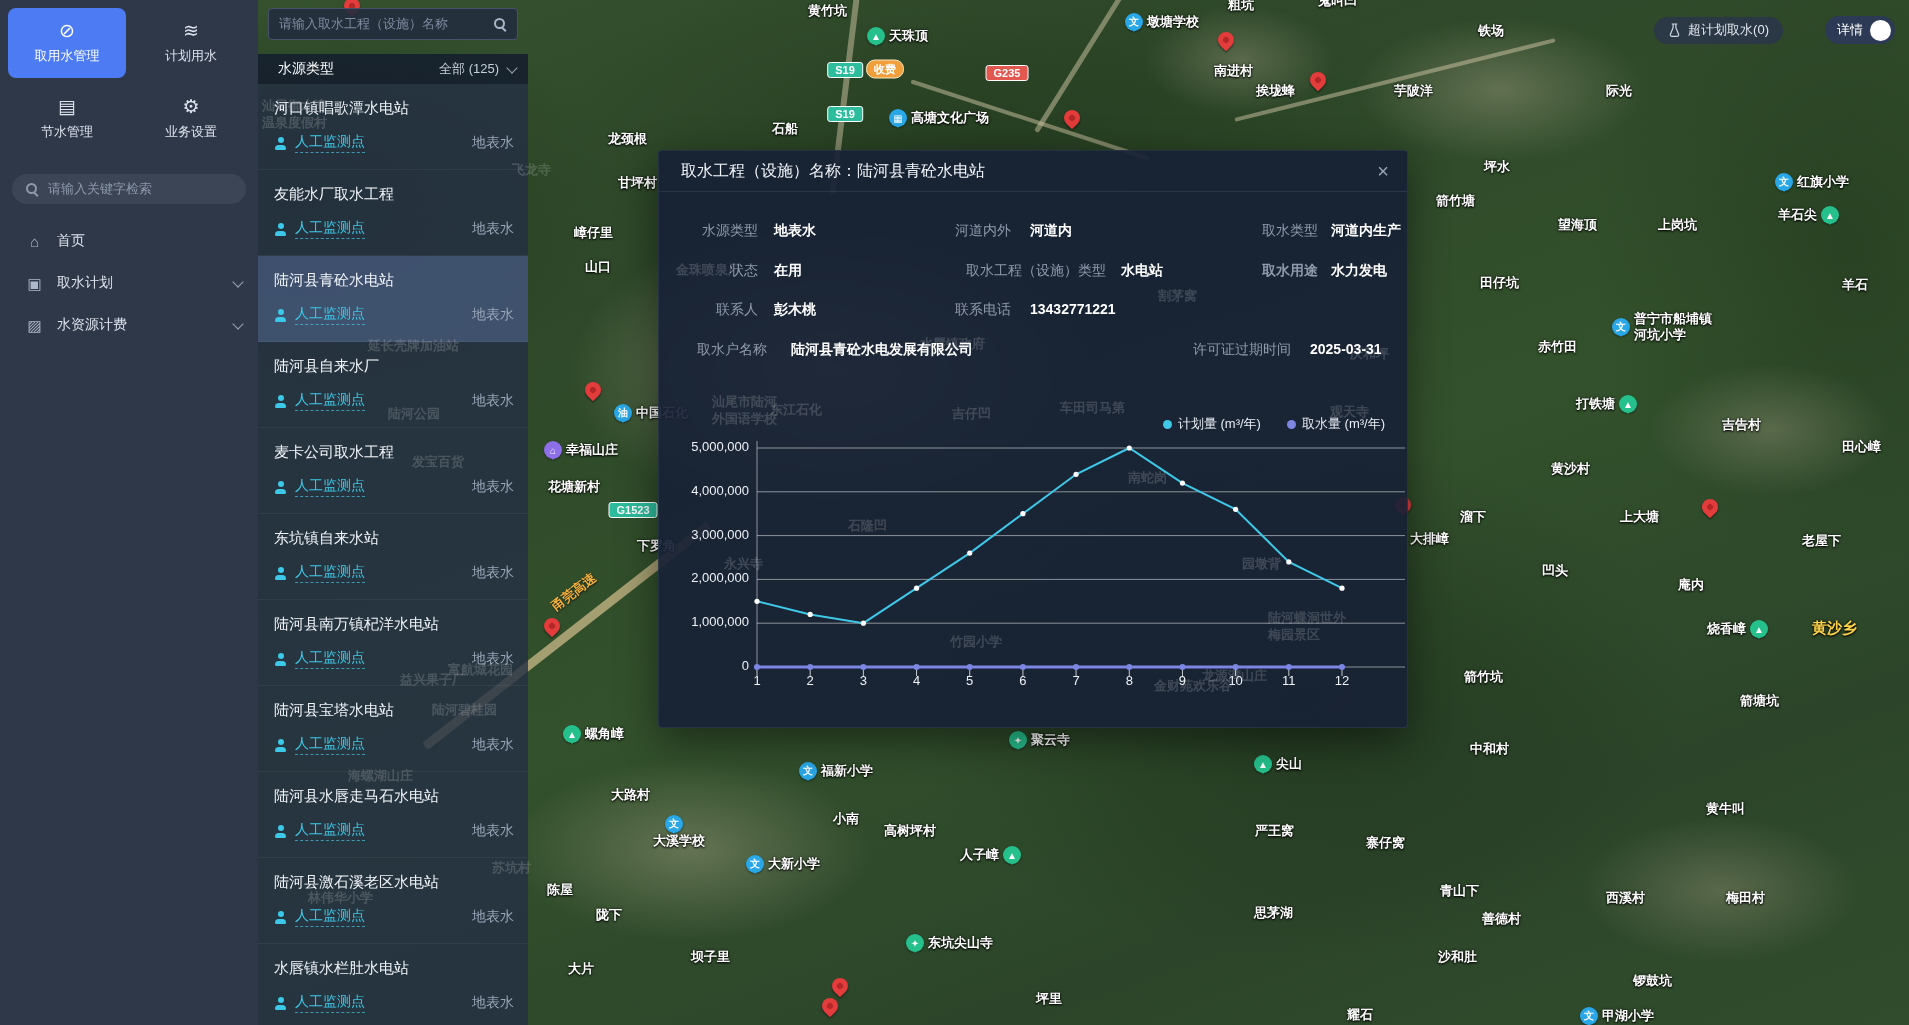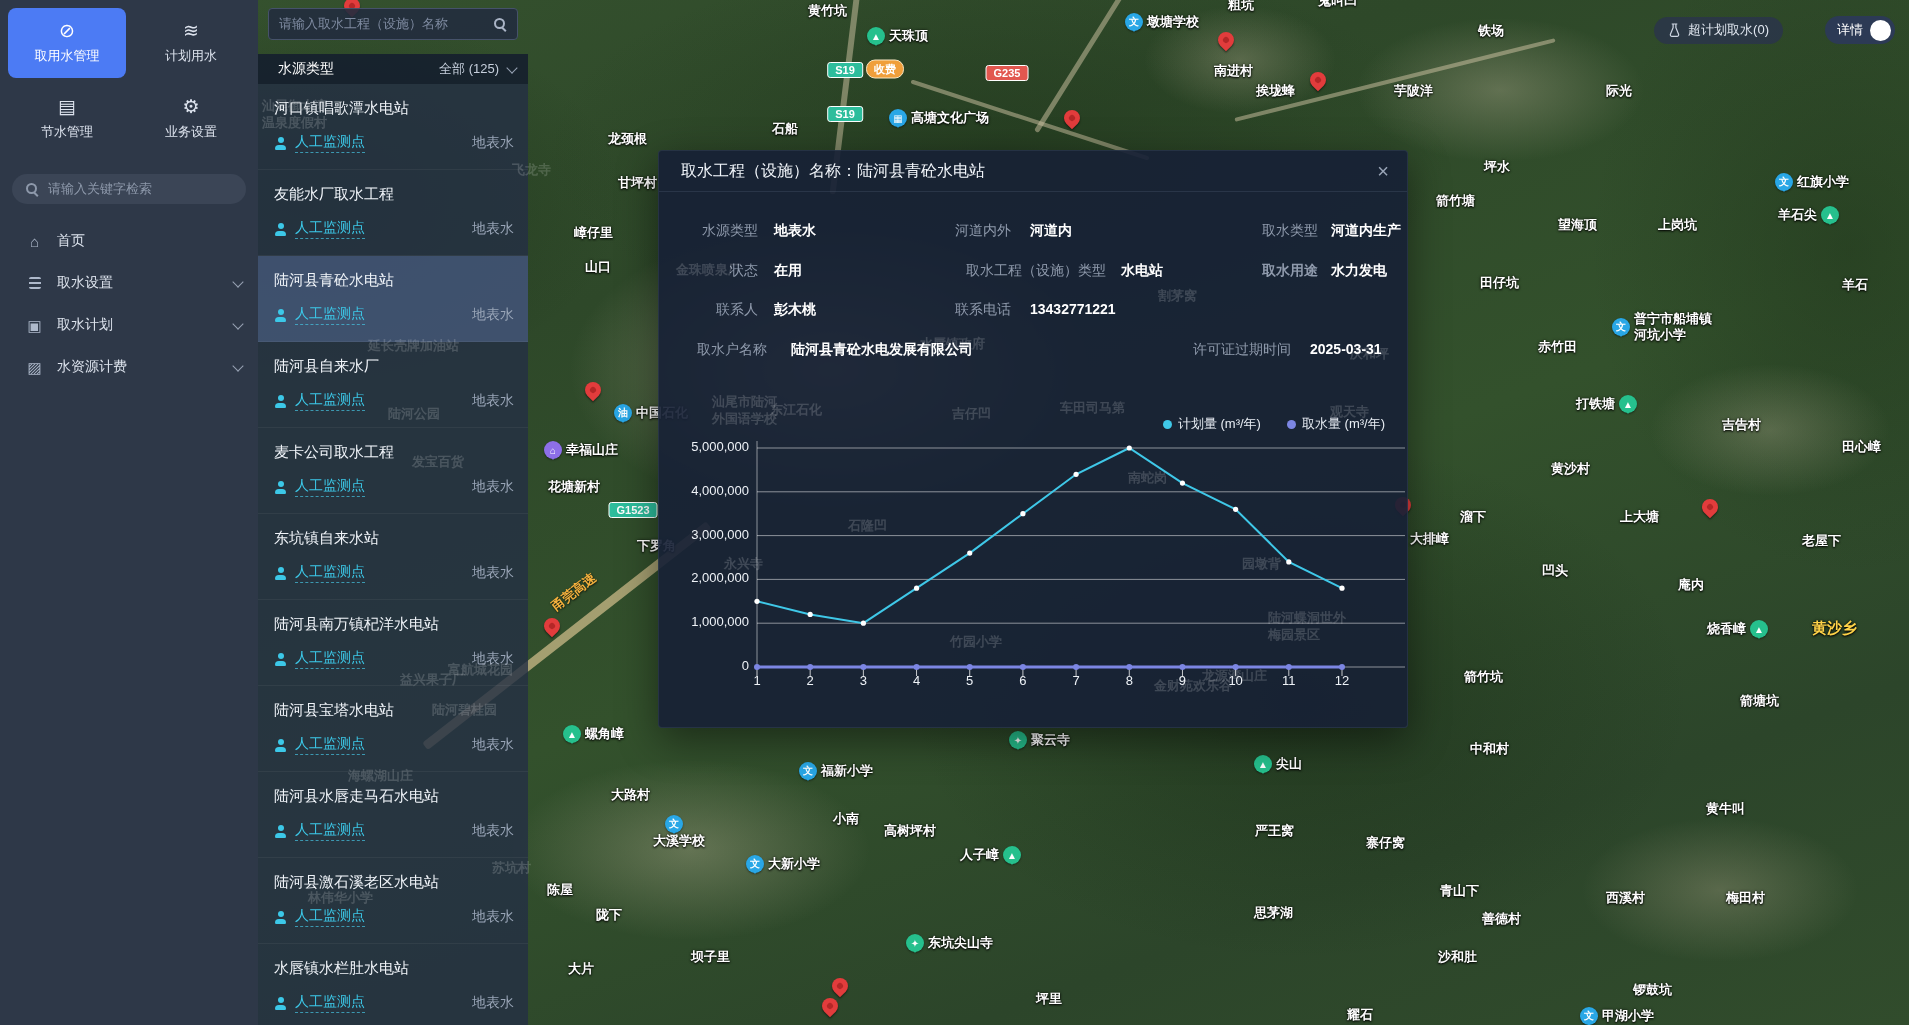--- a/index.html
+++ b/index.html
@@ -192,21 +192,21 @@
         <span class="mlabel" style="left: 1036px; top: 990px;">坪里</span>
         <span class="mlabel" style="left: 1255px; top: 822px;">严王窝</span>
         <span class="mlabel" style="left: 1366px; top: 834px;">寨仔窝</span>
         <span class="mlabel" style="left: 1254px; top: 904px;">思茅湖</span>
         <span class="mlabel" style="left: 1440px; top: 882px;">青山下</span>
         <span class="mlabel" style="left: 1482px; top: 910px;">善德村</span>
         <span class="mlabel" style="left: 1438px; top: 948px;">沙和肚</span>
         <span class="mlabel" style="left: 1606px; top: 889px;">西溪村</span>
         <span class="mlabel" style="left: 1726px; top: 889px;">梅田村</span>
         <span class="mlabel" style="left: 1706px; top: 800px;">黄牛叫</span>
-        <span class="mlabel" style="left: 1633px; top: 972px; margin-top: 9px;">锣鼓坑</span>
+        <span class="mlabel" style="left: 1633px; top: 972px;">锣鼓坑</span>
         <span class="mlabel" style="left: 1347px; top: 1006px;">耀石</span>
         <span class="mlabel" style="left: 637px; top: 537px;">下罗角</span>
         <span class="mlabel" style="left: 548px; top: 478px;">花塘新村</span>
         <span class="mlabel" style="left: 653px; top: 832px;">大溪学校</span>
         <span class="mlabel yellow" style="left: 1812px; top: 619px;">黄沙乡</span>
         <div class="mk" style="left: 1125px; top: 13px;">
           <span class="bub school">文</span>
           <span class="mtext">墩塘学校</span>
         </div>
         <div class="mk" style="left: 1775px; top: 173px;">
@@ -426,27 +426,20 @@
         </div>
       </div>
     <div class="ssearch">
       <span class="mag"></span>
       <span>请输入关键字检索</span>
     </div>
     <nav id="menu">
         <div class="mitem">
           <span class="micon">⌂</span>
           <span>首页</span>
-        </div>
-        <div class="mitem">
-          <span class="micon">
-            <i class="ic-db"></i>
-          </span>
-          <span>取水设置</span>
-          <i class="mch"></i>
         </div>
         <div class="mitem">
           <span class="micon">▣</span>
           <span>取水计划</span>
           <i class="mch"></i>
         </div>
         <div class="mitem">
           <span class="micon">▨</span>
           <span>水资源计费</span>
           <i class="mch"></i>

